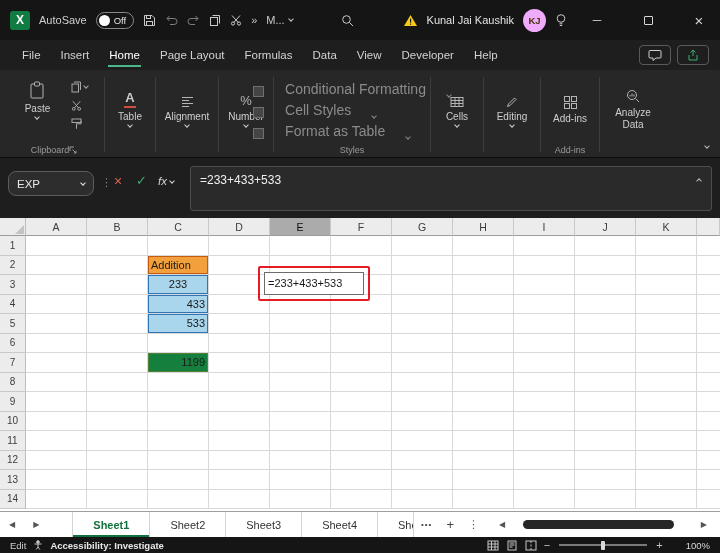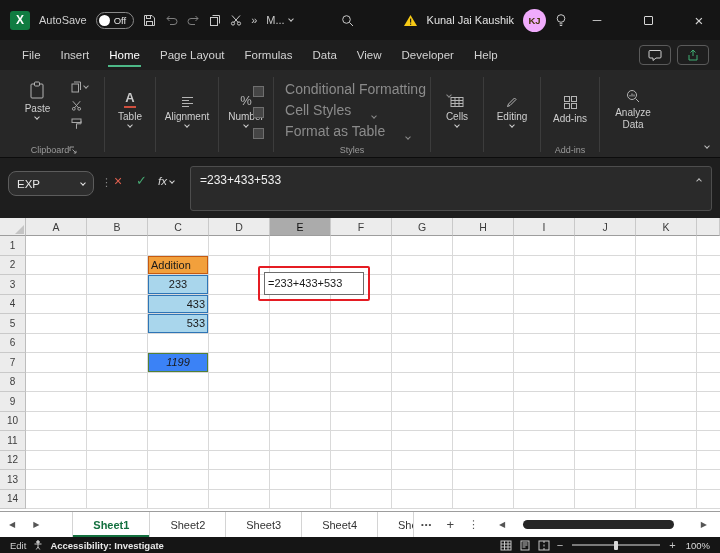--- a/index.html
+++ b/index.html
@@ -111,21 +111,21 @@
 .thumb{position:absolute;left:4%;right:9%;top:0;height:9px;background:#262626;border-radius:5px}
 
 
 .statusbar{height:16px;background:#151515;display:flex;align-items:center;color:#cfcfcf;
   font-size:9.5px;padding:0 10px;gap:7px}
 .atext{font-weight:bold;color:#e8e8e8}
 .vicon{color:#c6c6c6;display:flex}
 .ztrack{width:88px;height:2px;background:#7a7a7a;position:relative;margin:0 2px}
 .zthumb{position:absolute;left:42px;top:-3.5px;width:4px;height:9px;background:#d9d9d9;border-radius:1px}
 .zbtn{font-size:11px;color:#c6c6c6;line-height:1}
-.zpct{margin-left:3px;color:#d9d9d9}
+.zpct{margin-left:16px;color:#d9d9d9}
 </style>
 </head>
 <body>
 
 <div class="titlebar">
   <div class="appicon">X</div>
   <span>AutoSave</span>
   <div class="toggle">
     <span class="knob"></span>
     <span>Off</span>
@@ -540,21 +540,21 @@
         <div class="cell"></div>
         <div class="cell"></div>
         <div class="cell"></div>
         <div class="cell"></div>
         <div class="cell fill"></div>
       </div>
       <div class="grow">
         <div class="rh">7</div>
         <div class="cell"></div>
         <div class="cell"></div>
-        <div class="cell" style="background: #3b82f6; text-align: center; box-shadow: rgb(83, 129, 53) 0px 0px 0px 1px inset; font-style: italic;">1199</div>
+        <div class="cell" style="background: #15803d; text-align: right; box-shadow: rgb(83, 129, 53) 0px 0px 0px 1px inset;">1199</div>
         <div class="cell"></div>
         <div class="cell"></div>
         <div class="cell"></div>
         <div class="cell"></div>
         <div class="cell"></div>
         <div class="cell"></div>
         <div class="cell"></div>
         <div class="cell"></div>
         <div class="cell fill"></div>
       </div>

